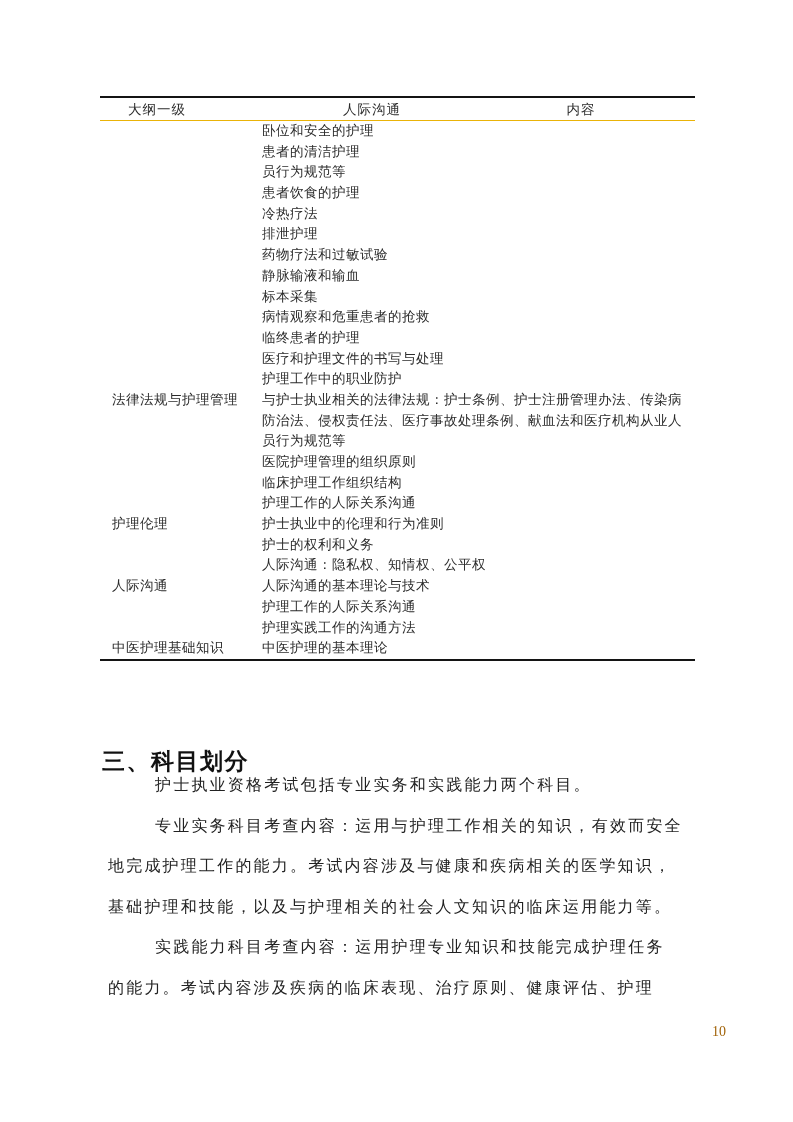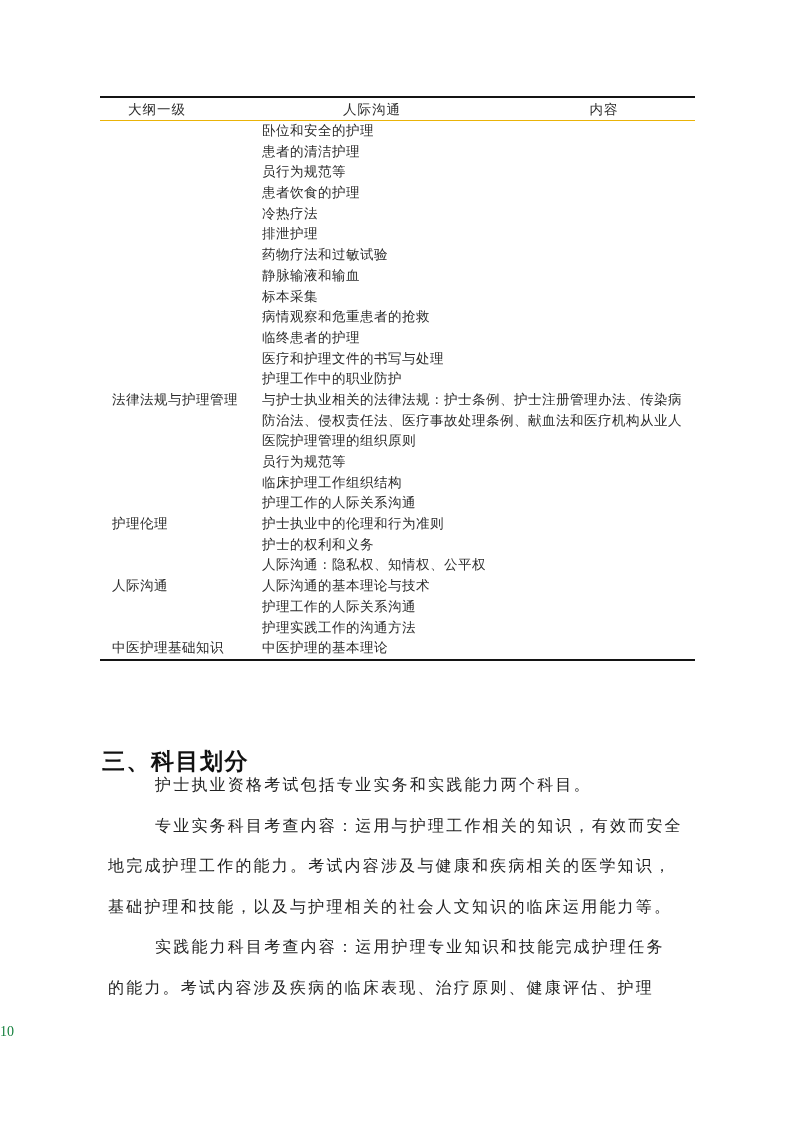--- a/index.html
+++ b/index.html
@@ -26,21 +26,21 @@
     border-bottom:1px solid #eab308;
   }
   .t-header .th {
     position:absolute; top:3px;
     transform:translateX(-50%);
     font-size:13.5px; letter-spacing:1px; white-space:nowrap;
     color:#2b2b2b;
   }
   .th-1 { left:57px; }
   .th-2 { left:272px; }
-  .th-3 { left:504px; }
+  .th-3 { left:481px; }
 
   .t-body { position:relative; }
   .t-row {
     position:relative; height:20.7px; line-height:20.7px;
     font-size:13.5px; letter-spacing:0.5px;
     white-space:nowrap; color:#2b2b2b;
   }
   .t-row .c1 { position:absolute; left:12px; }
   .t-row .c2 { position:absolute; left:162px; }
 
@@ -59,21 +59,21 @@
   .p-line {
     height:40.5px; line-height:40.5px;
     font-size:16px; letter-spacing:2.2px;
     white-space:nowrap; color:#222;
   }
   .p-line.indent { padding-left:47px; }
 
   
   .page-number {
     position:absolute; left:0; top:1024px; width:726px;
-    text-align:left; font-size:14px; color:#15803d;
+    text-align:right; font-size:14px; color:#a16207;
   }
 </style>
 </head>
 <body>
 
 <div class="page">
 
   <div class="doc-table">
     <div class="t-header">
       <span class="th th-1">大纲一级</span>
@@ -136,25 +136,25 @@
         <div class="t-row">
           <span class="c1">法律法规与护理管理</span>
           <span class="c2">与护士执业相关的法律法规：护士条例、护士注册管理办法、传染病</span>
         </div>
         <div class="t-row">
           <span class="c1"></span>
           <span class="c2">防治法、侵权责任法、医疗事故处理条例、献血法和医疗机构从业人</span>
         </div>
         <div class="t-row">
           <span class="c1"></span>
+          <span class="c2">员行为规范等</span>
+        </div>
+        <div class="t-row">
+          <span class="c1"></span>
           <span class="c2">医院护理管理的组织原则</span>
-        </div>
-        <div class="t-row">
-          <span class="c1"></span>
-          <span class="c2">员行为规范等</span>
         </div>
         <div class="t-row">
           <span class="c1"></span>
           <span class="c2">临床护理工作组织结构</span>
         </div>
         <div class="t-row">
           <span class="c1"></span>
           <span class="c2">护理工作的人际关系沟通</span>
         </div>
         <div class="t-row">

